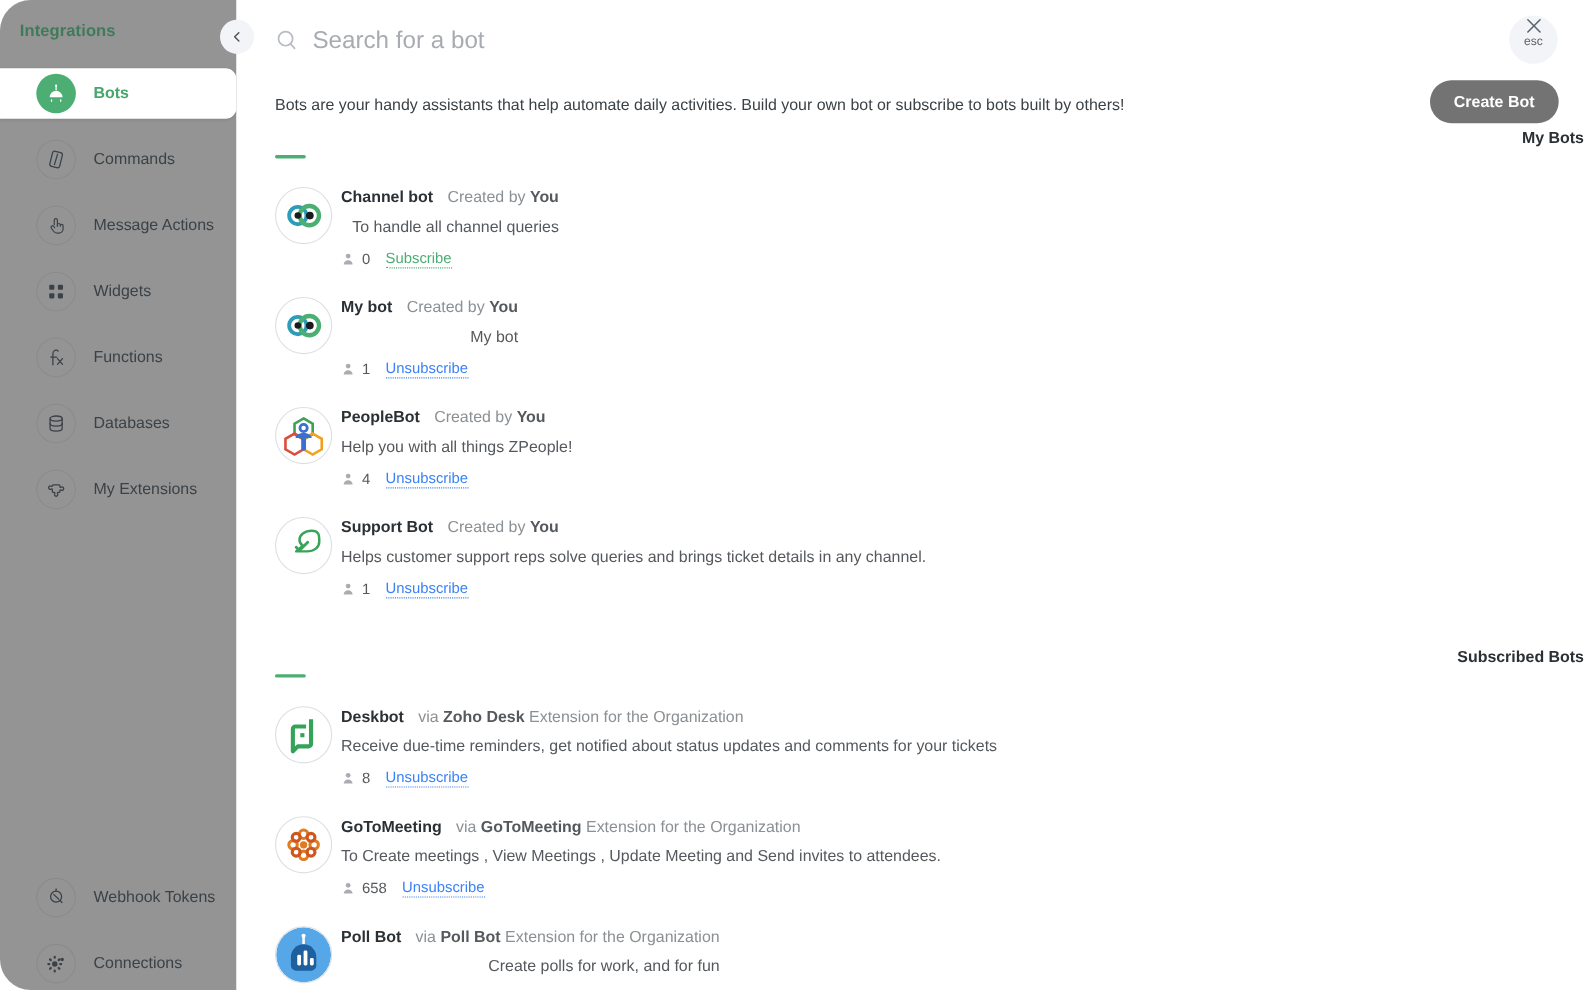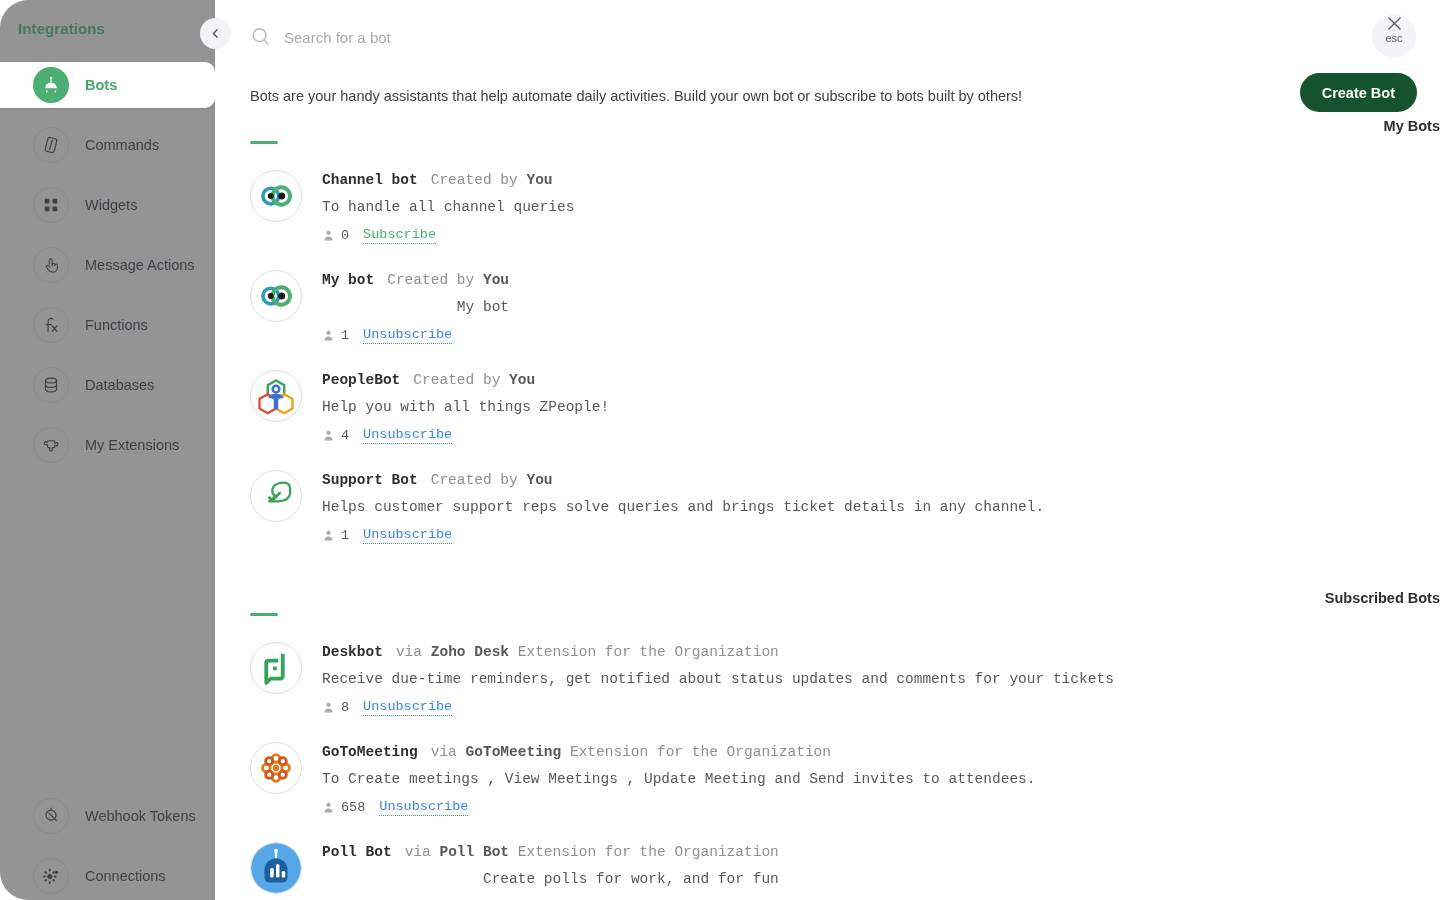--- a/index.html
+++ b/index.html
@@ -126,42 +126,42 @@
     left: 35px; top: 22px;
     display: flex; align-items: center;
     height: 30px;
     cursor: text;
   }
   .search-ico { width: 22px; height: 22px; color: #b9bcc0; flex: 0 0 22px; }
   .search-input {
     border: none; outline: none;
     margin-left: 12px;
     font-family: "Liberation Sans", sans-serif;
-    font-size: 15px;
+    font-size: 22px;
     color: #3b4247;
     width: 420px;
     background: transparent;
   }
   .search-input::placeholder { color: #a8acb1; }
 
   .intro {
     position: absolute;
     left: 35px; top: 88px;
     font-size: 14.5px;
     color: #3b4247;
   }
 
   .create-btn {
     position: absolute;
     right: 23px; top: 73px;
     height: 39px;
     padding: 6px 22px;
     border: none;
     border-radius: 20px;
-    background: #14532d;
+    background: #737373;
     color: #ffffff;
     font-family: "Liberation Sans", sans-serif;
     font-size: 14.5px;
     font-weight: bold;
     cursor: pointer;
   }
 
   .esc-btn {
     position: absolute;
     right: 24px; top: 14px;
@@ -206,21 +206,21 @@
   }
   .bot-avatar {
     width: 52px; height: 52px;
     border-radius: 50%;
     border: 1px solid #dcdfe3;
     background: #fff;
     display: flex; align-items: center; justify-content: center;
     flex: 0 0 52px;
     overflow: hidden;
   }
-  .bot-body { margin-left: 20px; padding-top: 1px; font-family: Liberation Mono, monospace; }
+  .bot-body { margin-left: 8px; padding-top: 1px; }
   .bot-title-line {
     display: flex; align-items: baseline;
     font-size: 14.5px;
     line-height: 18px;
   }
   .bot-name { font-weight: bold; color: #2b3034; cursor: pointer; }
   .bot-meta { color: #8b9094; margin-left: 13px; }
   .bot-meta b { color: #55595d; font-weight: bold; }
   .bot-desc {
     margin-top: 9px;
@@ -274,38 +274,38 @@
           <span class="nav-ico">
             <svg width="20" height="20" viewBox="0 0 24 24" fill="none" stroke="currentColor" stroke-width="1.4" stroke-linecap="round" stroke-linejoin="round">
               <rect x="6.5" y="3.5" width="11" height="17" rx="2.5" transform="rotate(14 12 12)"></rect>
               <line x1="13.6" y1="6.2" x2="10.2" y2="17.6"></line>
             </svg>
           </span>
           <span class="nav-label">Commands</span>
         </div>
         <div class="nav-item">
           <span class="nav-ico">
+            <svg width="20" height="20" viewBox="0 0 24 24" fill="none" stroke="currentColor" stroke-width="1.3" stroke-linecap="round" stroke-linejoin="round">
+              <path d="M10 11V6.2a1.7 1.7 0 0 1 3.4 0V13"></path>
+              <path d="M13.4 11.4a1.6 1.6 0 0 1 3.2 0v1.2"></path>
+              <path d="M16.6 12.2a1.5 1.5 0 0 1 3 0v3.4c0 2.6-2 4.8-4.8 4.8h-1.6c-2 0-3.2-1-4.2-2.4l-2.3-3.4c-.5-.8-.2-1.7.6-2.1.7-.4 1.5-.2 2 .4l1.2 1.5"></path>
+            </svg>
+          </span>
+          <span class="nav-label">Message Actions</span>
+        </div>
+        <div class="nav-item">
+          <span class="nav-ico">
             <svg width="20" height="20" viewBox="0 0 24 24" fill="none" stroke="currentColor" stroke-width="1" stroke-linecap="round" stroke-linejoin="round">
               <rect x="4.5" y="4.5" width="5.6" height="5.6" rx="1.1" fill="currentColor" stroke="none"></rect>
               <rect x="13.9" y="4.5" width="5.6" height="5.6" rx="1.1" fill="currentColor" stroke="none"></rect>
               <rect x="4.5" y="13.9" width="5.6" height="5.6" rx="1.1" fill="currentColor" stroke="none"></rect>
               <rect x="13.9" y="13.9" width="5.6" height="5.6" rx="1.1" fill="currentColor" stroke="none"></rect>
             </svg>
           </span>
           <span class="nav-label">Widgets</span>
-        </div>
-        <div class="nav-item">
-          <span class="nav-ico">
-            <svg width="20" height="20" viewBox="0 0 24 24" fill="none" stroke="currentColor" stroke-width="1.3" stroke-linecap="round" stroke-linejoin="round">
-              <path d="M10 11V6.2a1.7 1.7 0 0 1 3.4 0V13"></path>
-              <path d="M13.4 11.4a1.6 1.6 0 0 1 3.2 0v1.2"></path>
-              <path d="M16.6 12.2a1.5 1.5 0 0 1 3 0v3.4c0 2.6-2 4.8-4.8 4.8h-1.6c-2 0-3.2-1-4.2-2.4l-2.3-3.4c-.5-.8-.2-1.7.6-2.1.7-.4 1.5-.2 2 .4l1.2 1.5"></path>
-            </svg>
-          </span>
-          <span class="nav-label">Message Actions</span>
         </div>
         <div class="nav-item">
           <span class="nav-ico">
             <svg width="20" height="20" viewBox="0 0 24 24" fill="none" stroke="currentColor" stroke-width="1.4" stroke-linecap="round" stroke-linejoin="round">
               <path d="M8.5 20V8.5c0-2.5 1.4-4.5 3.6-4.5 1 0 1.7.4 2.1.9"></path>
               <line x1="6.2" y1="11.5" x2="12.6" y2="11.5"></line>
               <path d="M13.5 13.2l5.5 6.3M19 13.2l-5.5 6.3"></path>
             </svg>
           </span>
           <span class="nav-label">Functions</span>

